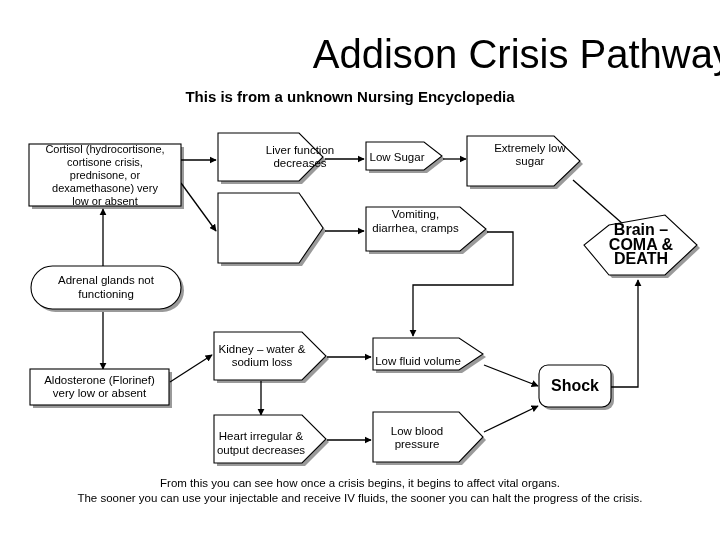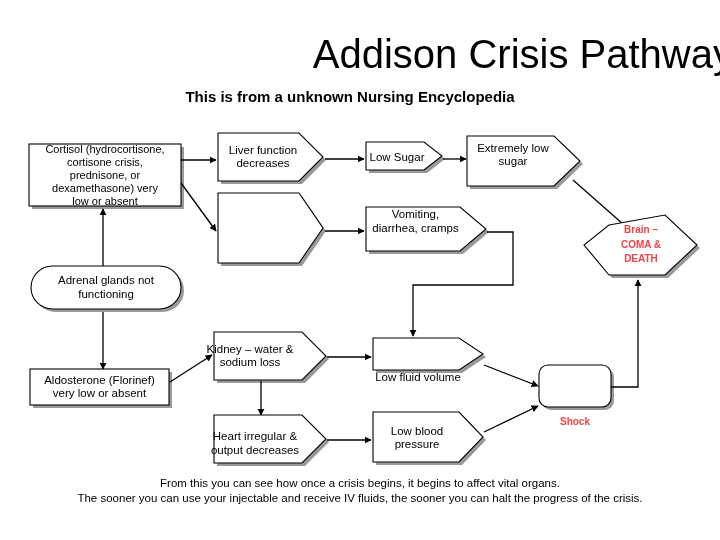--- a/index.html
+++ b/index.html
@@ -39,21 +39,21 @@
   .node-label{
     position:absolute;
     display:flex;align-items:center;justify-content:center;
     text-align:center;
     font-size:11.5px;line-height:13.5px;
     pointer-events:none;
     white-space:pre-line;
   }
   .node-label.small{font-size:11px;line-height:13px;}
   .node-label.danger{
-    color:#ef4444;font-weight:700;font-size:10px;line-height:14.5px;
+    color:#000000;font-weight:700;font-size:16px;line-height:14.5px;
   }
 </style>
 </head>
 <body>
 
 <div id="stage">
 
   <div id="page-title">Addison Crisis Pathway</div>
   <div id="page-subtitle">This is from a unknown Nursing Encyclopedia</div>
 
@@ -143,44 +143,44 @@
 prednisone, or
 dexamethasone) very
 low or absent</div>
 
   <div class="node-label" style="left:31px;top:266px;width:150px;height:43px;">Adrenal glands not
 functioning</div>
 
   <div class="node-label" style="left:30px;top:369px;width:139px;height:36px;">Aldosterone (Florinef)
 very low or absent</div>
 
-  <div class="node-label" style="left:218px;top:133px;width:90px;height:48px;">Liver function
+  <div class="node-label" style="left:218px;top:133px;width:90px;height:48px;padding-left:37px;">Liver function
 decreases</div>
 
 
   <div class="node-label" style="left:366px;top:142px;width:62px;height:32px;">Low Sugar</div>
 
-  <div class="node-label" style="left:467px;top:136px;width:92px;height:38px;">Extremely low
+  <div class="node-label" style="left:484px;top:136px;width:92px;height:38px;">Extremely low
 sugar</div>
 
   <div class="node-label" style="left:366px;top:207px;width:99px;height:29px;">Vomiting,
 diarrhea, cramps</div>
 
-  <div class="node-label" style="left:204px;top:332px;width:92px;height:48px;">Kidney – water &amp;
+  <div class="node-label" style="left:216px;top:332px;width:92px;height:48px;">Kidney – water &amp;
 sodium loss</div>
 
-  <div class="node-label" style="left:373px;top:338px;width:90px;height:48px;margin-top:16px;">Low fluid volume</div>
+  <div class="node-label" style="left:373px;top:338px;width:90px;height:48px;">Low fluid volume</div>
 
-  <div class="node-label" style="left:208px;top:415px;width:94px;height:57px;">Heart irregular &amp;
+  <div class="node-label" style="left:214px;top:415px;width:94px;height:57px;">Heart irregular &amp;
 output decreases</div>
 
   <div class="node-label" style="left:373px;top:412px;width:88px;height:52px;">Low blood
 pressure</div>
 
-  <div class="node-label danger" style="left:539px;top:365px;width:72px;height:42px;margin-top:36px;">Shock</div>
+  <div class="node-label danger" style="left:539px;top:365px;width:72px;height:42px;">Shock</div>
 
   <div class="node-label danger" style="left:592px;top:218px;width:98px;height:54px;">Brain –
 COMA &amp;
 DEATH</div>
 
   <div id="footer-note">
     <span class="l">From this you can see how once a crisis begins, it begins to affect vital organs.</span>
     <span class="l">The sooner you can use your injectable and receive IV fluids, the sooner you can halt the progress of the crisis.</span>
   </div>
 

